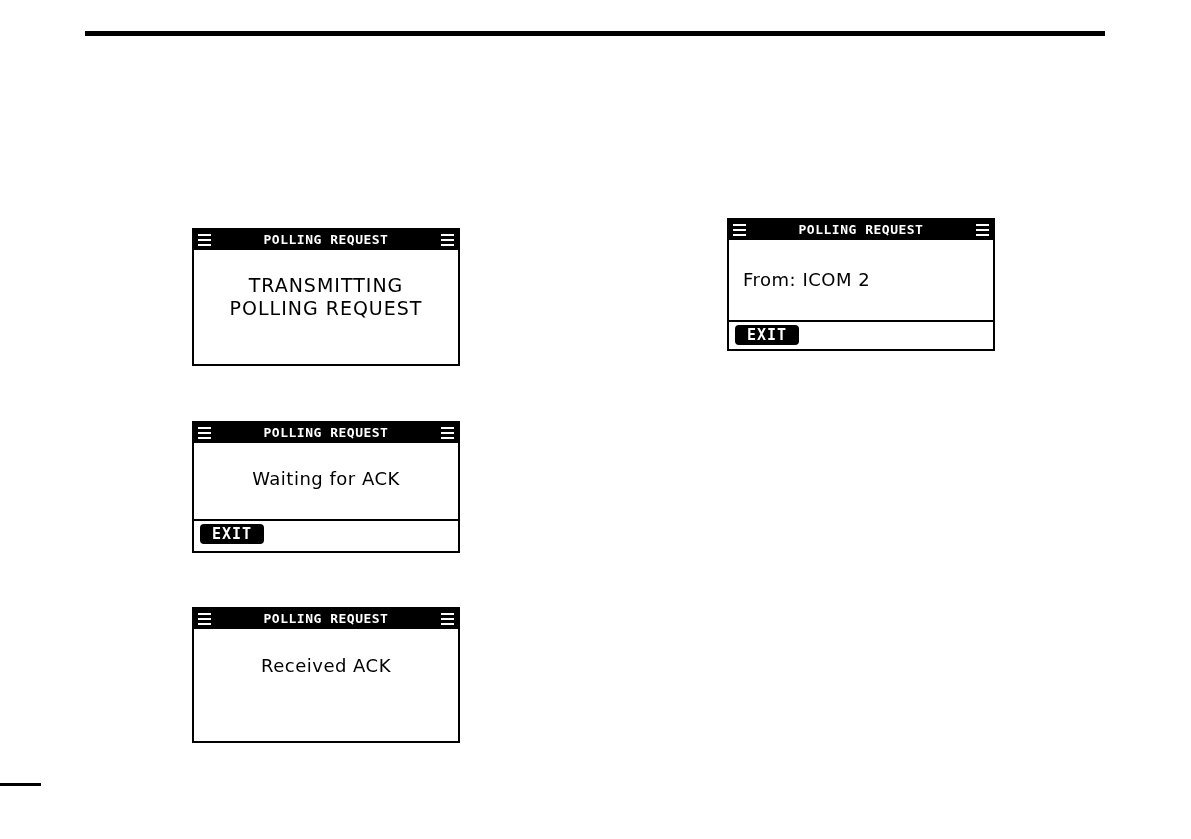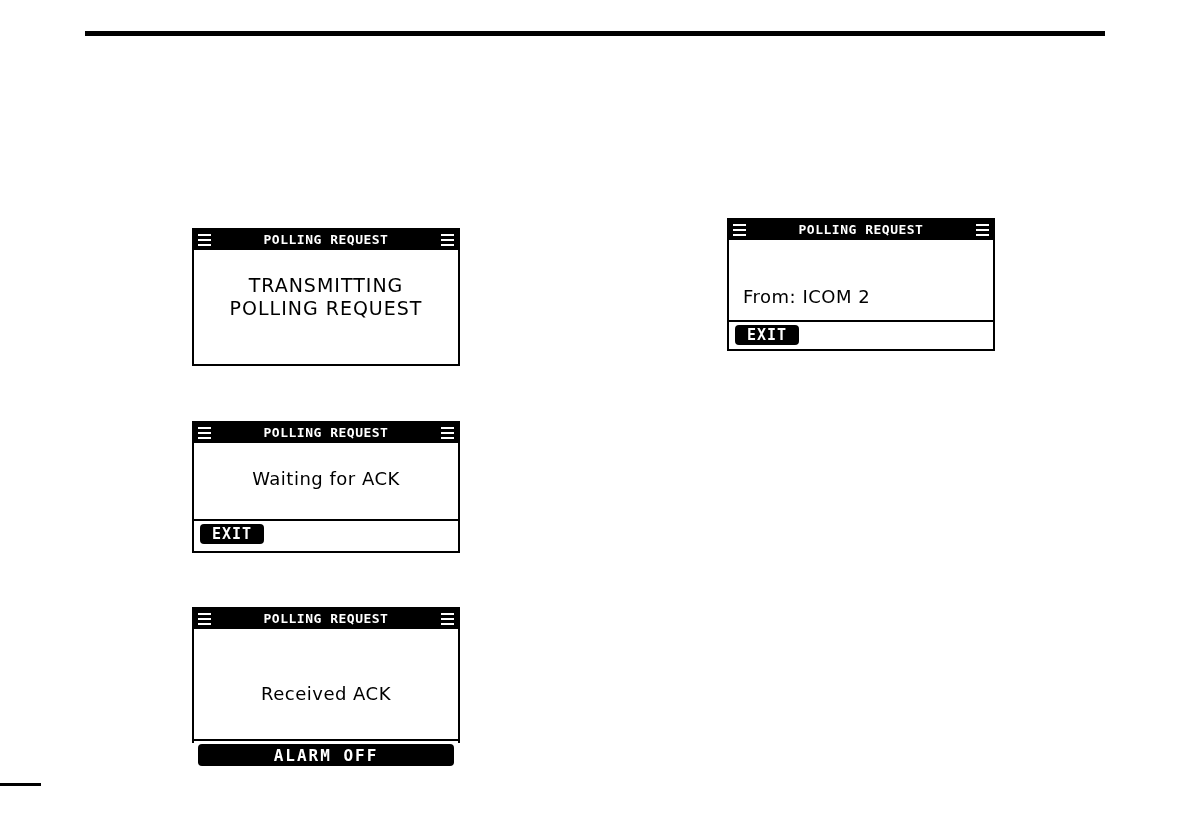--- a/index.html
+++ b/index.html
@@ -192,41 +192,38 @@
         <i></i>
         <i></i>
       </span>
     <span class="lcd-title">POLLING REQUEST</span>
     <span class="hamburger-icon">
         <i></i>
         <i></i>
         <i></i>
       </span>
   </div>
-  <div class="lcd-body" style="height:82px;margin-top:28px;">
+  <div class="lcd-body" style="height:82px;">
     <div class="lcd-center-text txt-mixed" style="top:26px;">Received ACK</div>
   </div>
-  <div class="softkey-row bordered" style="height:30px;">
-    <div class="softkey" style="left:4px; top:3px; width:256px; height:22px; font-size:16px; letter-spacing:2px;">ALARM OFF</div>
-  </div>
 </div>
 
 <div class="lcd" style="left:727px; top:218px; width:268px; height:133px;">
   <div class="lcd-titlebar">
     <span class="hamburger-icon">
         <i></i>
         <i></i>
         <i></i>
       </span>
     <span class="lcd-title">POLLING REQUEST</span>
     <span class="hamburger-icon">
         <i></i>
         <i></i>
         <i></i>
       </span>
   </div>
   <div class="lcd-body" style="height:80px;">
-    <div class="lines-block" style="top:28px;margin-top:17px;">From: ICOM 2</div>
+    <div class="lines-block" style="top:28px;">From: ICOM 2</div>
   </div>
   <div class="softkey-row bordered" style="height:29px;">
     <div class="softkey" style="left:6px; top:3px; width:64px; height:20px; font-size:15px; letter-spacing:1px;">EXIT</div>
   </div>
 </div>
 
 </body></html>

